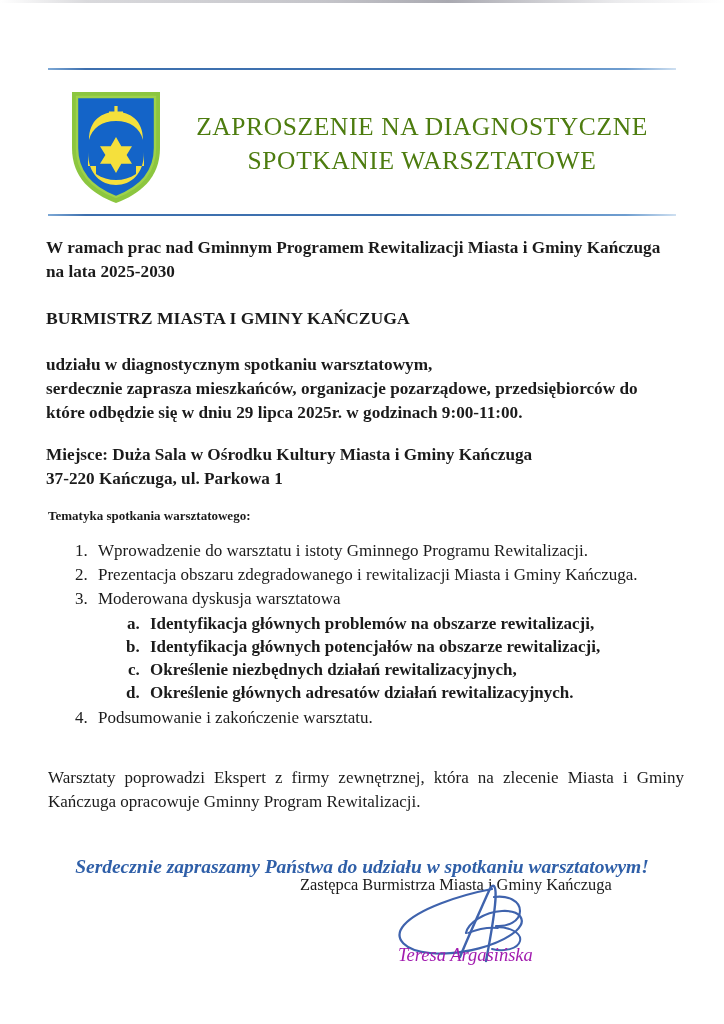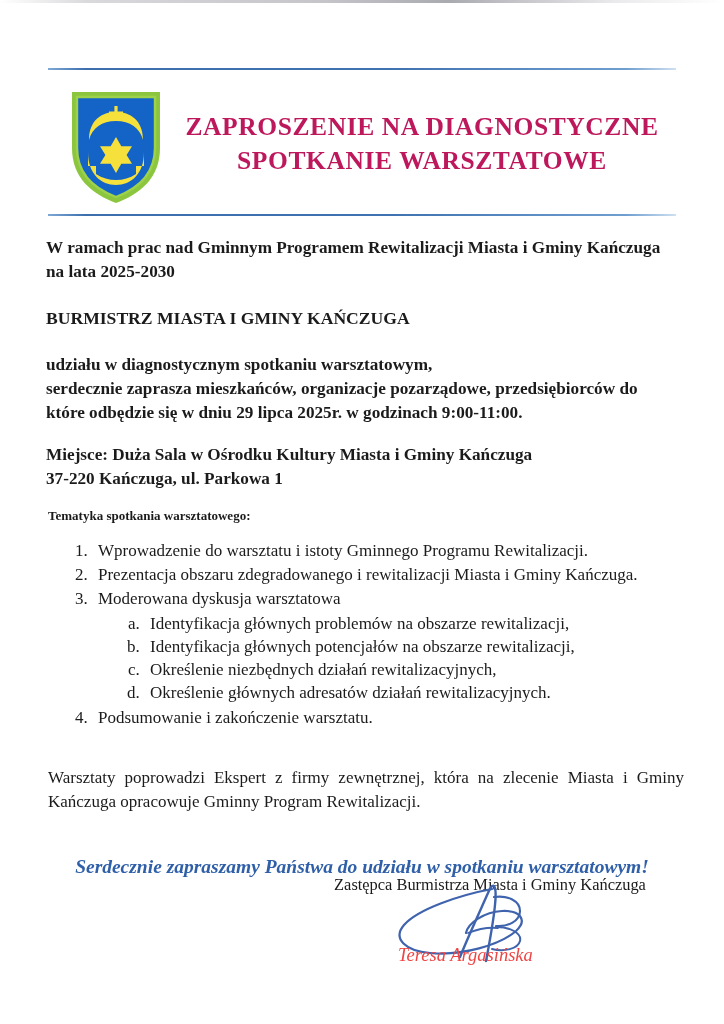--- a/index.html
+++ b/index.html
@@ -68,24 +68,24 @@
   }
 
   .title-block {
     flex: 1 1 auto;
     text-align: center;
     padding-left: 6px;
     padding-right: 6px;
   }
   .title-line {
     font-size: 25.5px;
-    font-weight: bold;
+    font-weight: normal;
     letter-spacing: 0.6px;
     line-height: 1.33;
-    color: #be185d;
+    color: #4d7c0f;
     white-space: nowrap;
   }
 
   
   .body-wrap {
     position: absolute;
     left: 0;
     top: 236px;
     width: 724px;
   }
@@ -122,21 +122,21 @@
     padding-left: 6px;
     margin-bottom: 1px;
   }
   ol.sub {
     list-style-type: lower-alpha;
     margin: 1px 0 1px 0;
     padding-left: 46px;
     font-size: 17px;
     line-height: 1.37;
   }
-  ol.sub > li { padding-left: 6px; }
+  ol.sub > li { padding-left: 6px; font-weight: bold; }
 
   .para {
     margin: 0 40px 0 48px;
     font-size: 17px;
     line-height: 1.40;
     text-align: justify;
     font-weight: normal;
   }
 
   .invite {
@@ -152,42 +152,42 @@
   
   .sig-block {
     position: absolute;
     left: 300px;
     top: 874px;
     width: 380px;
   }
   .sig-title {
     font-size: 16.4px;
     line-height: 1.3;
-    text-align: center;
+    text-align: left;
     font-weight: normal;
     white-space: nowrap;
   }
   .sig-graphic {
     position: relative;
     height: 70px;
   }
   .sig-swash {
     position: absolute;
     left: 88px;
     top: -12px;
     width: 200px;
     height: 86px;
   }
   .sig-name {
     position: absolute;
     left: 98px;
     top: 50px;
     font-style: italic;
     font-size: 18.5px;
-    color: #ef4444;
+    color: #a21caf;
     white-space: nowrap;
   }
 </style>
 </head>
 <body>
 
 <div class="page">
 
   <div class="scan-edge"></div>
 

